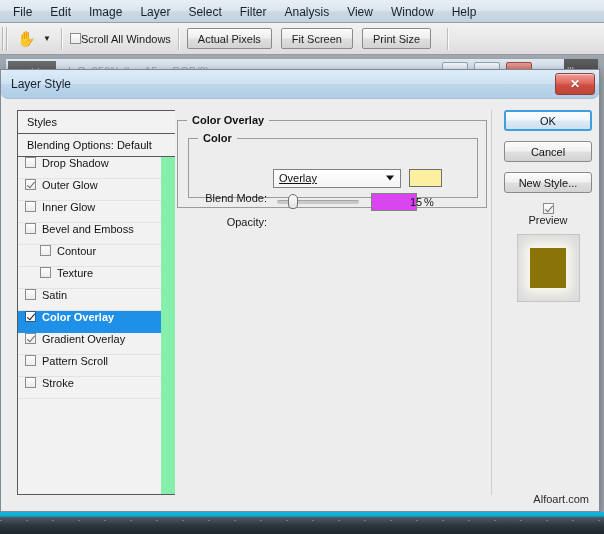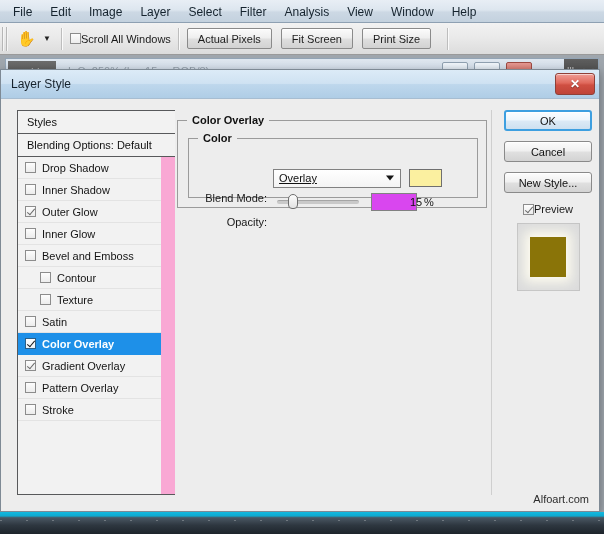--- a/index.html
+++ b/index.html
@@ -201,20 +201,21 @@
     background: #ededed;
     border: 1px solid #7e8a95;
     box-sizing: border-box;
     box-shadow: 0 3px 9px rgba(0,0,0,0.35);
   }
   #dialog-titlebar {
     position: relative;
     height: 28px;
     background: linear-gradient(to bottom, #dcebf7 0%, #cfe2f2 48%, #bed7ec 52%, #afcde6 100%);
     border-bottom: 1px solid #a7bdd1;
+    border-radius: 7px;
   }
   #dialog-title {
     position: absolute;
     left: 10px; top: 7px;
     font-size: 12px;
     color: #16222c;
   }
   #dialog-close {
     position: absolute;
     right: 4px; top: 3px;
@@ -238,21 +239,21 @@
     position: absolute;
     left: 0; top: 29px;
     width: 598px; height: 412px;
   }
 
   
   #styles-panel {
     position: absolute;
     left: 16px; top: 11px;
     width: 162px; height: 385px;
-    background: #f9a8d4;
+    background: #86efac;
     border: 1px solid #58595b;
     box-sizing: border-box;
   }
   .styles-head {
     height: 23px;
     display: flex; align-items: center;
     padding-left: 9px;
     font-size: 11px;
     color: #111;
     background: #f2f2f2;
@@ -273,21 +274,20 @@
     position: absolute;
     left: 0; top: 46px;
     width: 143px;
     bottom: 0;
     background: #f2f2f2;
     overflow: hidden;
   }
   .style-row {
     height: 22px;
     display: flex;
-    align-items: center;
     padding-left: 7px;
     border-bottom: 1px solid #e3e3e3;
     box-sizing: border-box;
     font-size: 11px;
     color: #141414;
     cursor: default;
   }
   .style-row.indent { padding-left: 22px; }
   .style-row.selected {
     background: #1e90e8;
@@ -426,20 +426,21 @@
   .side-button.primary {
     border: 2px solid #3d9fe0;
     background: linear-gradient(to bottom,#fbfdff 0%,#eef6fc 48%,#dceaf6 52%,#cde0f0 100%);
   }
   #preview-row {
     display: flex;
     align-items: center;
     justify-content: center;
     margin-top: 2px;
     margin-bottom: 8px;
+    flex-direction: column;
   }
   #preview-row .cb-label { font-size: 11px; }
   #preview-thumb {
     width: 63px; height: 68px;
     margin: 0 auto;
     background: #dcdcdc;
     border: 1px solid #c4c4c4;
     box-sizing: border-box;
     display: flex; align-items: center; justify-content: center;
   }
@@ -517,24 +518,20 @@
       <div id="styles-panel">
         <div class="styles-head">Styles</div>
         <div class="styles-blending">Blending Options: Default</div>
         <div id="styles-list">
 
           <div class="style-row">
             <span class="cb-box"></span>
             <span class="style-label">Drop Shadow</span>
           </div>
 
-          <div class="style-row">
-            <span class="cb-box"></span>
-            <span class="style-label">Inner Shadow</span>
-          </div>
 
           <div class="style-row">
             <span class="cb-box checked"></span>
             <span class="style-label">Outer Glow</span>
           </div>
 
           <div class="style-row">
             <span class="cb-box"></span>
             <span class="style-label">Inner Glow</span>
           </div>
@@ -564,21 +561,21 @@
             <span class="style-label">Color Overlay</span>
           </div>
 
           <div class="style-row">
             <span class="cb-box checked"></span>
             <span class="style-label">Gradient Overlay</span>
           </div>
 
           <div class="style-row">
             <span class="cb-box"></span>
-            <span class="style-label">Pattern Overlay</span>
+            <span class="style-label">Pattern Scroll</span>
           </div>
 
           <div class="style-row">
             <span class="cb-box"></span>
             <span class="style-label">Stroke</span>
           </div>
 
         </div>
       </div>
 

